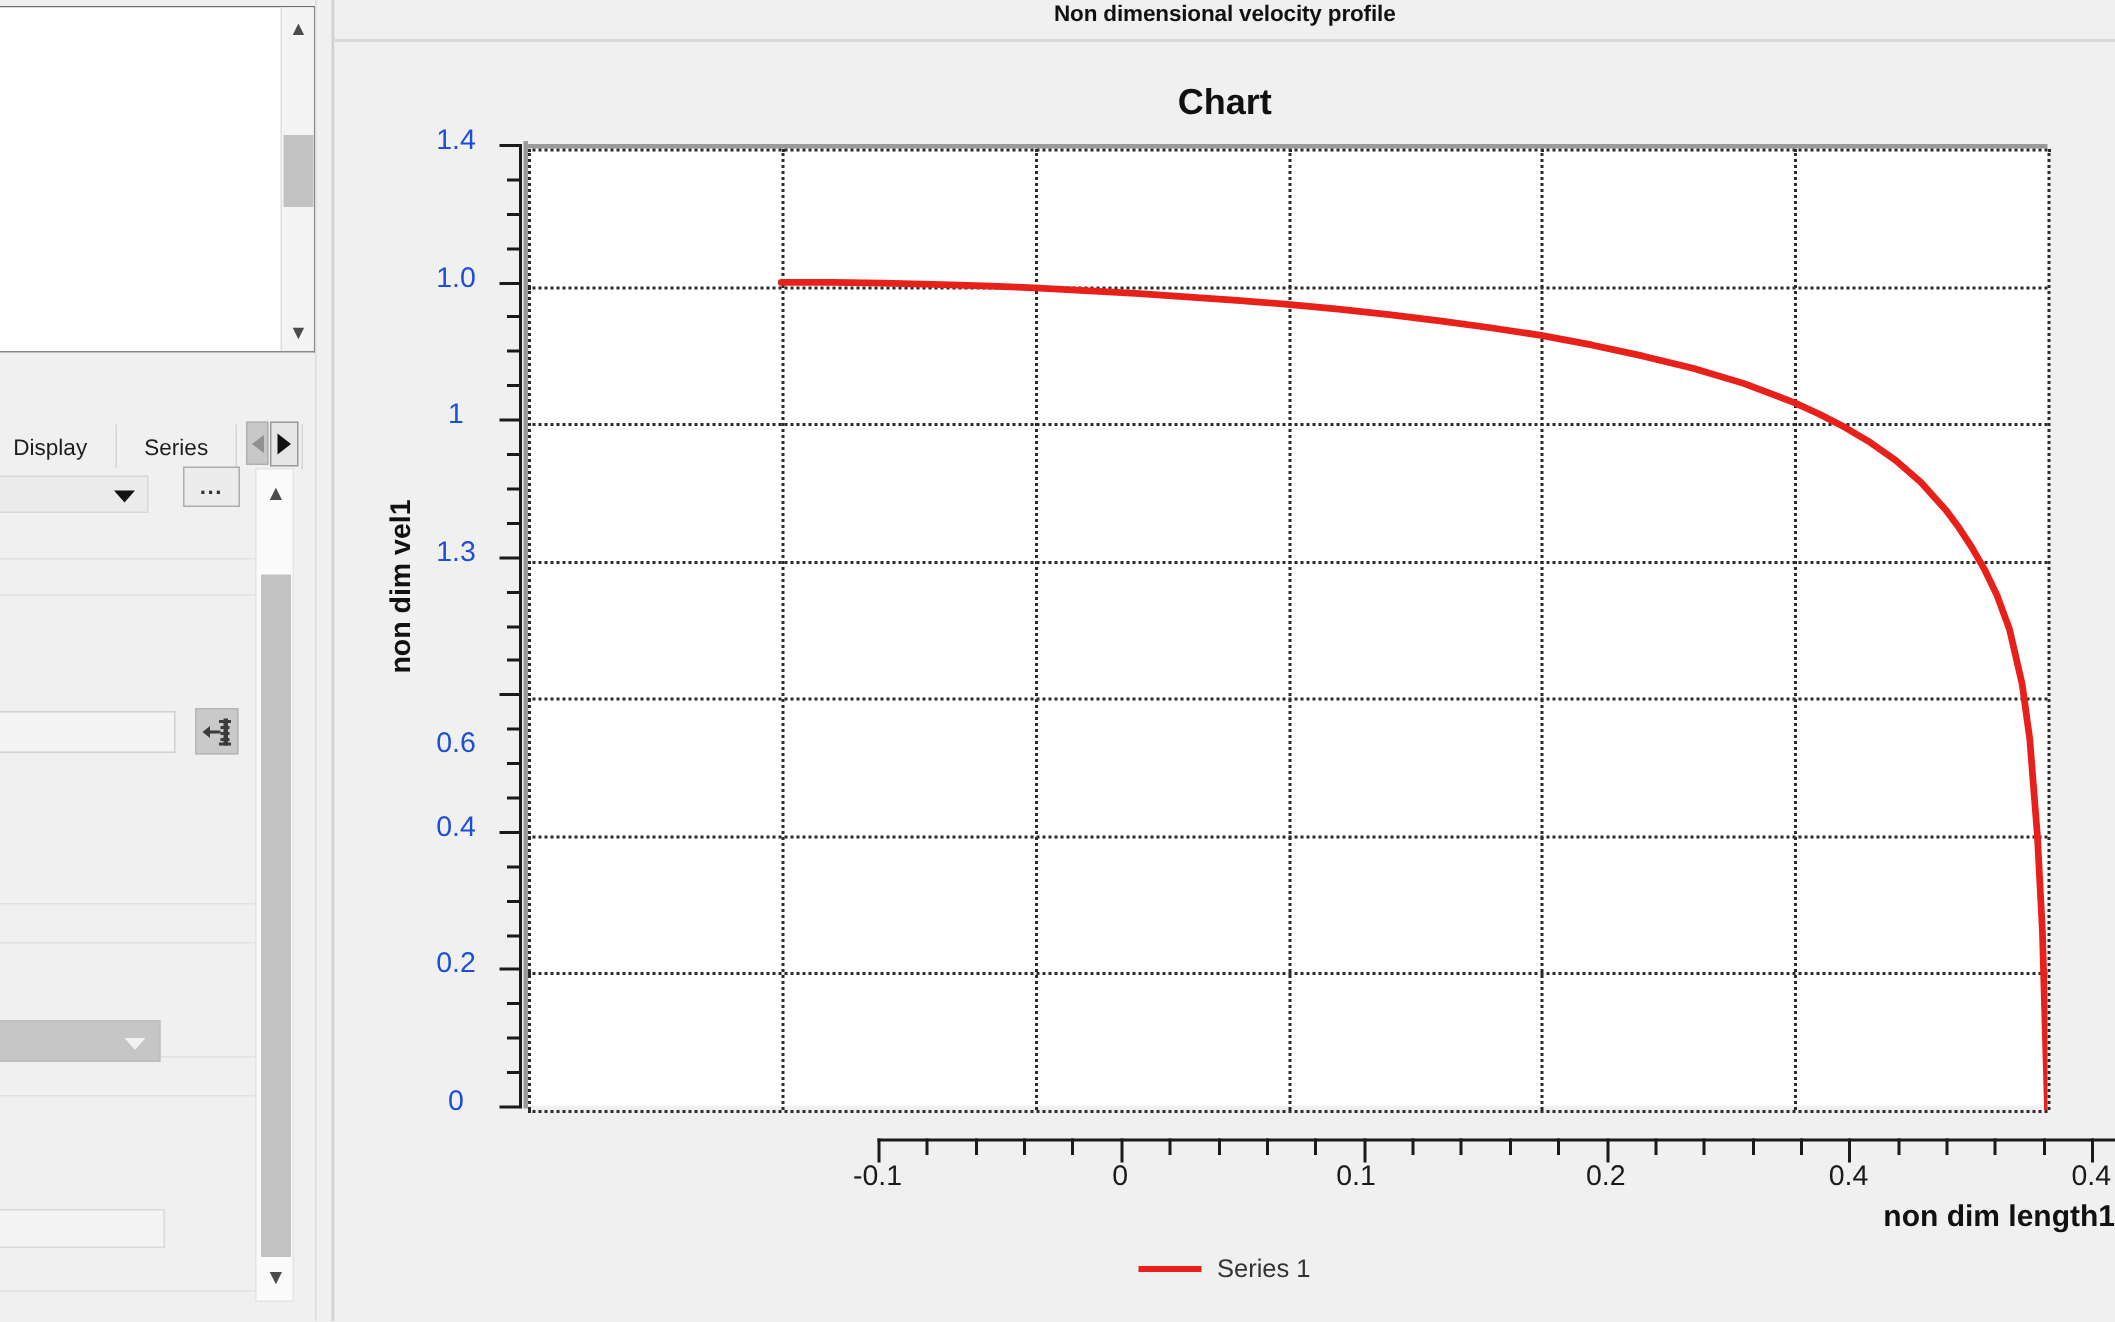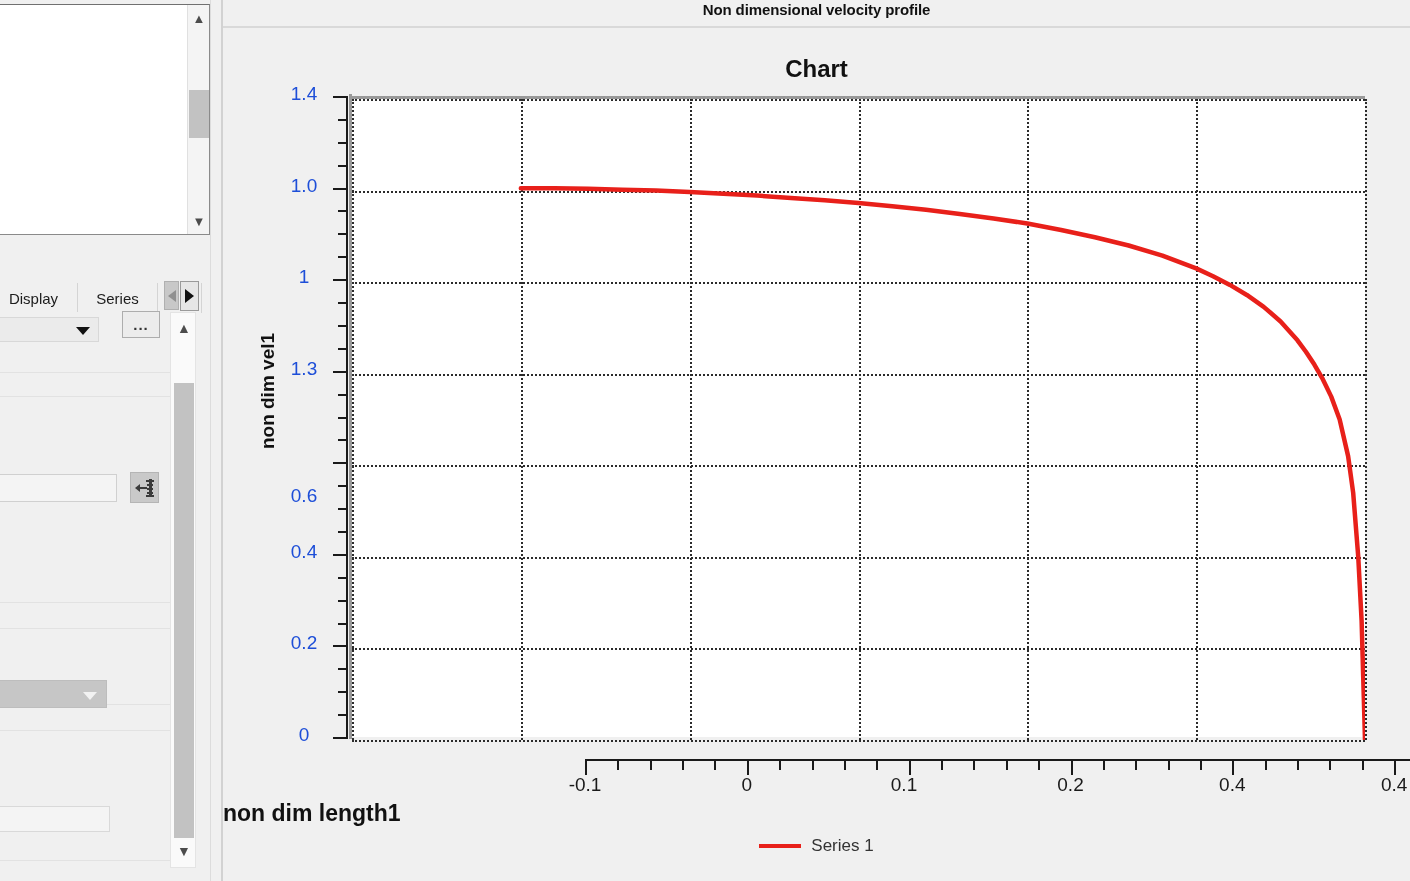--- a/index.html
+++ b/index.html
@@ -210,21 +210,21 @@
     background: #1a1a1a;
   }
   .xtick-major { position: absolute; top: 759px; width: 2px; height: 16px; background:#1a1a1a; }
   .xtick-minor { position: absolute; top: 759px; width: 2px; height: 11px; background:#1a1a1a; }
   .xlabel {
     position: absolute; top: 774px; width: 80px; margin-left: -40px;
     text-align: center; font-size: 19px; color: #1a1a1a;
   }
   #x-axis-title {
     position: absolute; left: 0; top: 800px; width: 1187px;
-    text-align: left; font-size: 23px; font-weight: bold; color: #111;
+    text-align: right; font-size: 20px; font-weight: bold; color: #111;
   }
 
   
   #legend {
     position: absolute; left: 0; top: 836px; width: 1187px;
     display: flex; align-items: center; justify-content: center; gap: 10px;
   }
   #legend-line { width: 42px; height: 4px; background: #e8201a; }
   #legend-label { font-size: 17px; color: #333; }
 </style>

